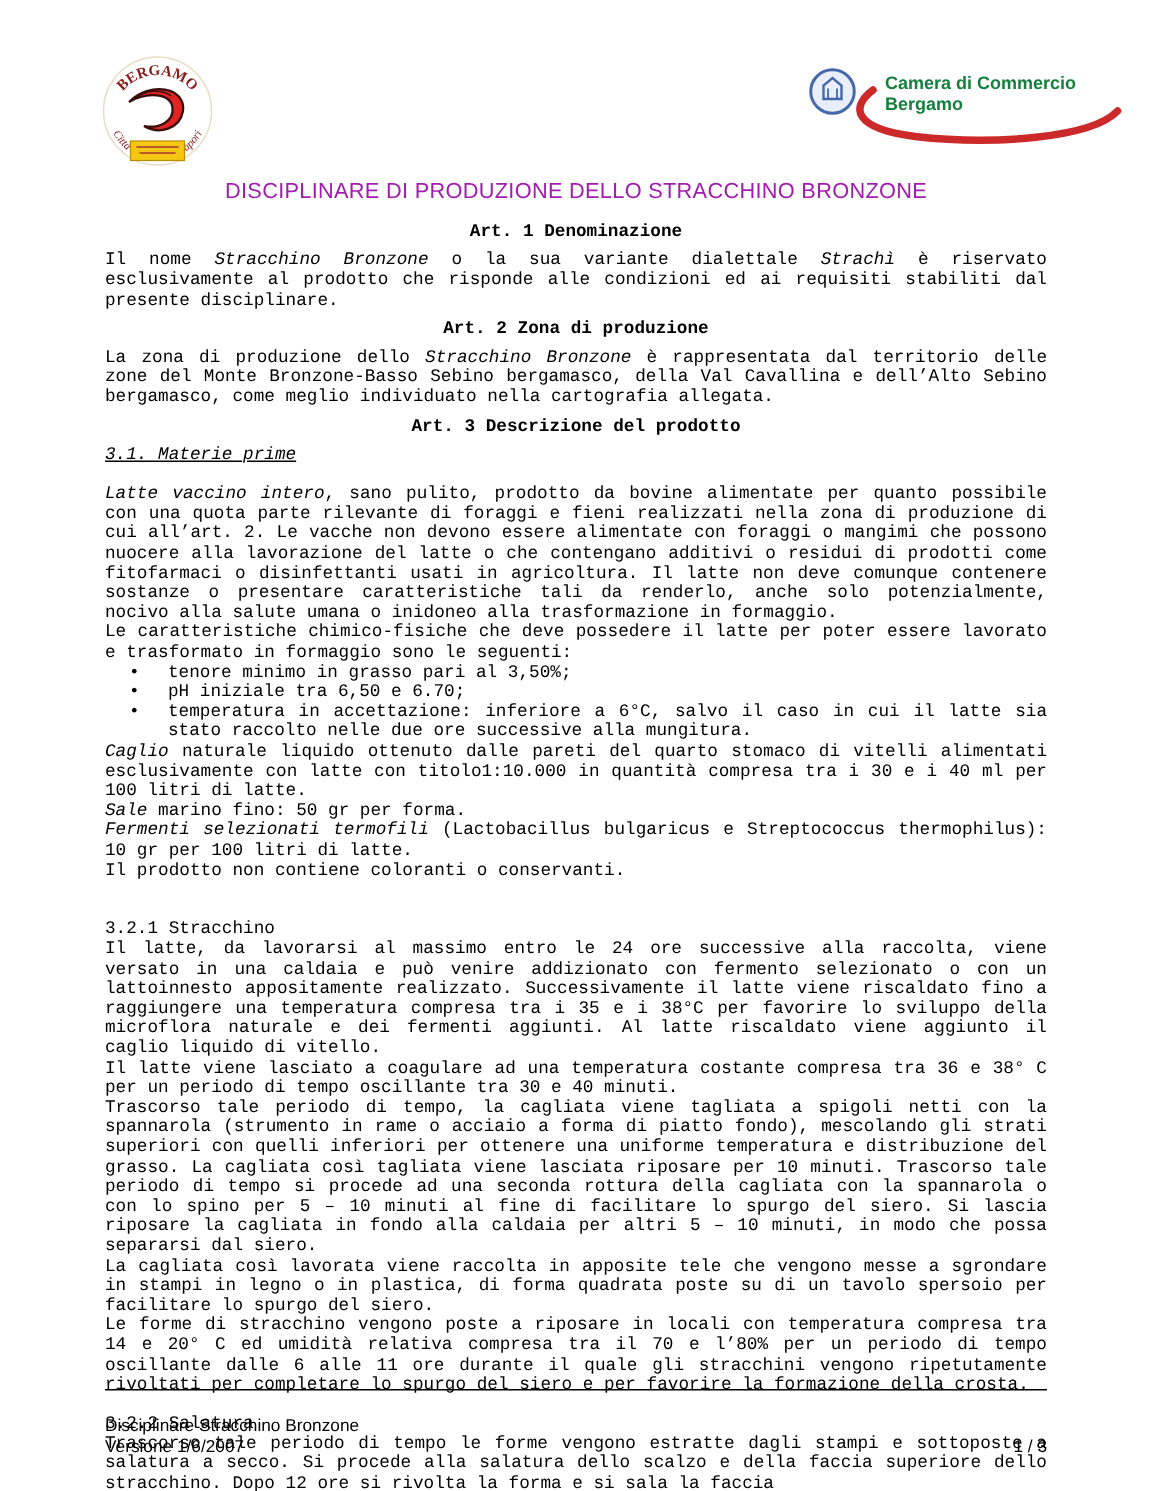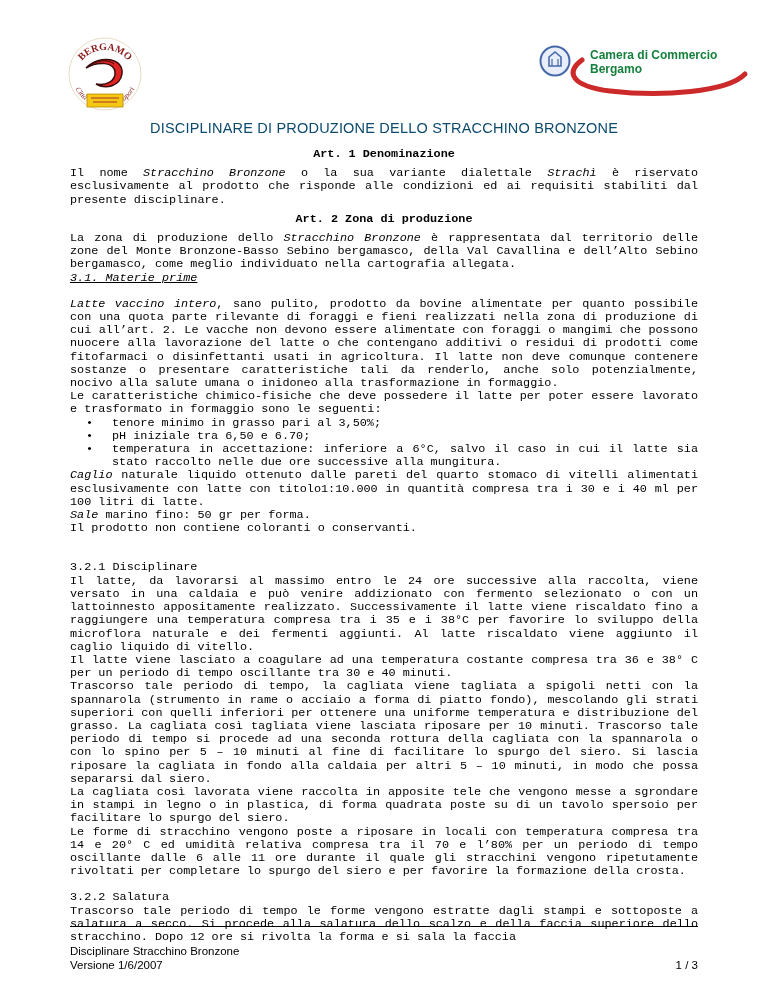--- a/index.html
+++ b/index.html
@@ -22,21 +22,21 @@
   .cc-line2 { font-size: 12px; font-weight: bold; line-height: 14px; }
   .cc-swoosh { position: absolute; left: 14px; top: 0; }
 
   
   .content {
     position: absolute;
     top: 120px; left: 70px; right: 70px;
   }
   .doc-title {
     text-align: center;
-    color: #0c4a6e;
+    color: #a21caf;
     font-family: "Liberation Sans", sans-serif;
     font-size: 14.5px;
     letter-spacing: 0.2px;
     margin: 0 0 12px 0;
     font-weight: normal;
   }
   .blk { font-size: 11.8px; line-height: 13.2px; margin: 0; font-family: Liberation Mono, monospace; }
   .paragraph { text-align: justify; }
   .art-heading { text-align: center; font-weight: bold; margin: 6px 0; }
   .section-heading { font-style: italic; text-decoration: underline; }
@@ -105,42 +105,44 @@
   </div>
 </div>
 
 <div class="content">
   <h1 class="doc-title">DISCIPLINARE DI PRODUZIONE DELLO STRACCHINO BRONZONE</h1>
   <div>
       <div class="blk art-heading"><span>Art. 1 Denominazione</span></div>
       <div class="blk paragraph"><span>Il nome </span><span class="it">Stracchino Bronzone</span><span> o la sua variante dialettale </span><span class="it">Strachì</span><span> è riservato esclusivamente al prodotto che risponde alle condizioni ed ai requisiti stabiliti dal presente disciplinare.</span></div>
       <div class="blk art-heading"><span>Art. 2 Zona di produzione</span></div>
       <div class="blk paragraph"><span>La zona di produzione dello </span><span class="it">Stracchino Bronzone</span><span> è rappresentata dal territorio delle zone del Monte Bronzone-Basso Sebino bergamasco, della Val Cavallina e dell’Alto Sebino bergamasco, come meglio individuato nella cartografia allegata.</span></div>
+      <div class="blk art-heading"><span>Art. 3 Descrizione del prodotto</span></div>
       <div class="blk section-heading"><span>3.1. Materie prime</span></div>
       <div class="blk spacer"></div>
       <div class="blk paragraph"><span class="it">Latte vaccino intero</span><span>, sano pulito, prodotto da bovine alimentate per quanto possibile con una quota parte rilevante di foraggi e fieni realizzati nella zona di produzione di cui all’art. 2. Le vacche non devono essere alimentate con foraggi o mangimi che possono nuocere alla lavorazione del latte o che contengano additivi o residui di prodotti come fitofarmaci o disinfettanti usati in agricoltura. Il latte non deve comunque contenere sostanze o presentare caratteristiche tali da renderlo, anche solo potenzialmente, nocivo alla salute umana o inidoneo alla trasformazione in formaggio.</span></div>
       <div class="blk paragraph"><span>Le caratteristiche chimico-fisiche che deve possedere il latte per poter essere lavorato e trasformato in formaggio sono le seguenti:</span></div>
       <div class="blk bullet">
         <span class="marker">•</span>
         <span class="content-seg"><span>tenore minimo in grasso pari al 3,50%;</span></span>
       </div>
       <div class="blk bullet">
         <span class="marker">•</span>
         <span class="content-seg"><span>pH iniziale tra 6,50 e 6.70;</span></span>
       </div>
       <div class="blk bullet">
         <span class="marker">•</span>
         <span class="content-seg"><span>temperatura in accettazione: inferiore a 6°C, salvo il caso in cui il latte sia stato raccolto nelle due ore successive alla mungitura.</span></span>
       </div>
       <div class="blk paragraph"><span class="it">Caglio</span><span> naturale liquido ottenuto dalle pareti del quarto stomaco di vitelli alimentati esclusivamente con latte con titolo1:10.000 in quantità compresa tra i 30 e i 40 ml per 100 litri di latte.</span></div>
       <div class="blk paragraph"><span class="it">Sale</span><span> marino fino: 50 gr per forma.</span></div>
+      <div class="blk paragraph"><span class="it">Fermenti selezionati termofili</span><span> (Lactobacillus bulgaricus e Streptococcus thermophilus): 10 gr per 100 litri di latte.</span></div>
       <div class="blk paragraph"><span>Il prodotto non contiene coloranti o conservanti.</span></div>
       <div class="blk spacer"></div>
       <div class="blk spacer"></div>
-      <div class="blk paragraph"><span>3.2.1 Disciplinare</span></div>
+      <div class="blk paragraph"><span>3.2.1 Stracchino</span></div>
       <div class="blk paragraph"><span>Il latte, da lavorarsi al massimo entro le 24 ore successive alla raccolta, viene versato in una caldaia e può venire addizionato con fermento selezionato o con un lattoinnesto appositamente realizzato. Successivamente il latte viene riscaldato fino a raggiungere una temperatura compresa tra i 35 e i 38°C per favorire lo sviluppo della microflora naturale e dei fermenti aggiunti. Al latte riscaldato viene aggiunto il caglio liquido di vitello.</span></div>
       <div class="blk paragraph"><span>Il latte viene lasciato a coagulare ad una temperatura costante compresa tra 36 e 38° C per un periodo di tempo oscillante tra 30 e 40 minuti.</span></div>
       <div class="blk paragraph"><span>Trascorso tale periodo di tempo, la cagliata viene tagliata a spigoli netti con la spannarola (strumento in rame o acciaio a forma di piatto fondo), mescolando gli strati superiori con quelli inferiori per ottenere una uniforme temperatura e distribuzione del grasso. La cagliata così tagliata viene lasciata riposare per 10 minuti. Trascorso tale periodo di tempo si procede ad una seconda rottura della cagliata con la spannarola o con lo spino per 5 – 10 minuti al fine di facilitare lo spurgo del siero. Si lascia riposare la cagliata in fondo alla caldaia per altri 5 – 10 minuti, in modo che possa separarsi dal siero.</span></div>
       <div class="blk paragraph"><span>La cagliata così lavorata viene raccolta in apposite tele che vengono messe a sgrondare in stampi in legno o in plastica, di forma quadrata poste su di un tavolo spersoio per facilitare lo spurgo del siero.</span></div>
       <div class="blk paragraph"><span>Le forme di stracchino vengono poste a riposare in locali con temperatura compresa tra 14 e 20° C ed umidità relativa compresa tra il 70 e l’80% per un periodo di tempo oscillante dalle 6 alle 11 ore durante il quale gli stracchini vengono ripetutamente rivoltati per completare lo spurgo del siero e per favorire la formazione della crosta.</span></div>
       <div class="blk spacer"></div>
       <div class="blk paragraph"><span>3.2.2 Salatura</span></div>
       <div class="blk paragraph"><span>Trascorso tale periodo di tempo le forme vengono estratte dagli stampi e sottoposte a salatura a secco. Si procede alla salatura dello scalzo e della faccia superiore dello stracchino. Dopo 12 ore si rivolta la forma e si sala la faccia</span></div>
     </div>
 </div>

